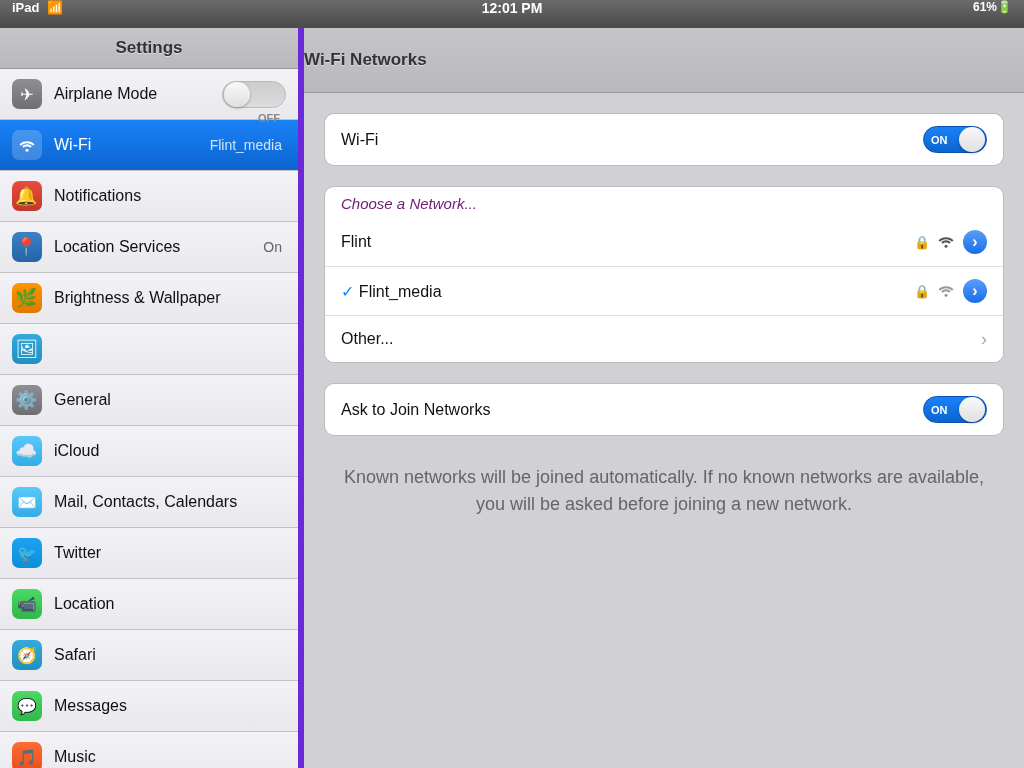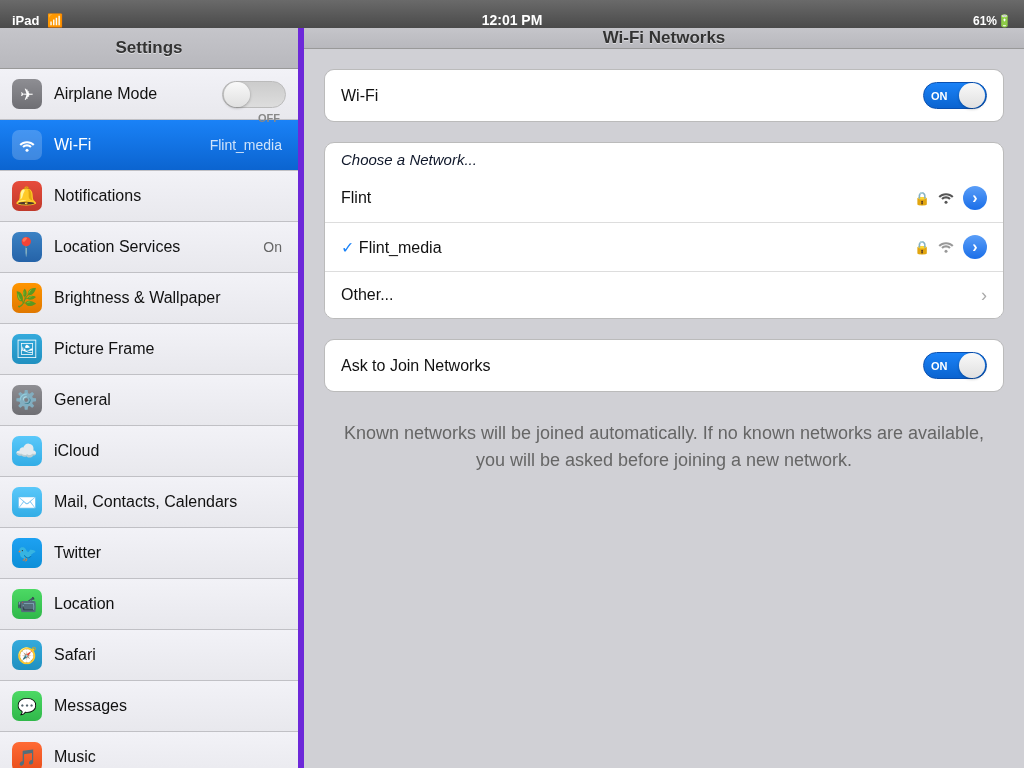--- a/index.html
+++ b/index.html
@@ -10,21 +10,21 @@
       background: #c8c8cc;
       overflow: hidden;
     }
 
     
     #status-bar {
       width: 100%;
       height: 28px;
       background: linear-gradient(to bottom, #6a6a6a, #4a4a4a);
       display: flex;
-      align-items: flex-end;
+      align-items: flex-start;
       justify-content: space-between;
       padding: 0 12px;
       color: white;
       font-size: 13px;
       font-weight: 600;
     }
     #status-left { display: flex; align-items: center; gap: 8px; }
     #status-center { position: absolute; left: 50%; transform: translateX(-50%); font-size: 14px; font-weight: 600; color: white; }
     #status-right { display: flex; align-items: center; font-size: 12px; }
 
@@ -128,22 +128,21 @@
     }
 
     
     #content {
       flex: 1;
       background: #d0d0d5;
       overflow-y: auto;
     }
     #content-header {
       background: linear-gradient(to bottom, #c5c5ca, #b8b8bd);
-      padding: 0 0;
-      text-align: center;
+      padding: 22px 0;
       border-bottom: 1px solid #999;
     }
     #content-header span {
       font-size: 17px;
       font-weight: 600;
       color: #333;
       text-shadow: 0 1px 0 rgba(255,255,255,0.5);
     }
     #content-body {
       padding: 20px 20px;
@@ -233,21 +232,21 @@
     }
     .chevron-gray {
       color: #aaa;
       font-size: 18px;
       margin-left: 4px;
     }
 
     .choose-network-label {
       padding: 8px 16px 6px;
       font-size: 15px;
-      color: #0f172a;
+      color: #701a75;
       font-style: italic;
     }
 
     .info-text {
       font-size: 18px;
       color: #666;
       text-align: center;
       padding: 8px 20px;
       line-height: 1.5;
     }
@@ -322,21 +321,20 @@
       <span class="item-value">On</span>
     </div>
 
     <div class="sidebar-item">
       <div class="item-icon icon-brightness" style="font-size:18px;">🌿</div>
       <span class="item-label">Brightness &amp; Wallpaper</span>
     </div>
 
     <div class="sidebar-item">
       <div class="item-icon icon-picture" style="font-size:18px;">🖼</div>
-      <span class="item-label">Picture Frame</span>
     </div>
 
     <div class="sidebar-item">
       <div class="item-icon icon-general" style="font-size:18px;">⚙️</div>
       <span class="item-label">General</span>
     </div>
 
     <div class="sidebar-item">
       <div class="item-icon icon-icloud" style="font-size:18px;">☁️</div>
       <span class="item-label">iCloud</span>

